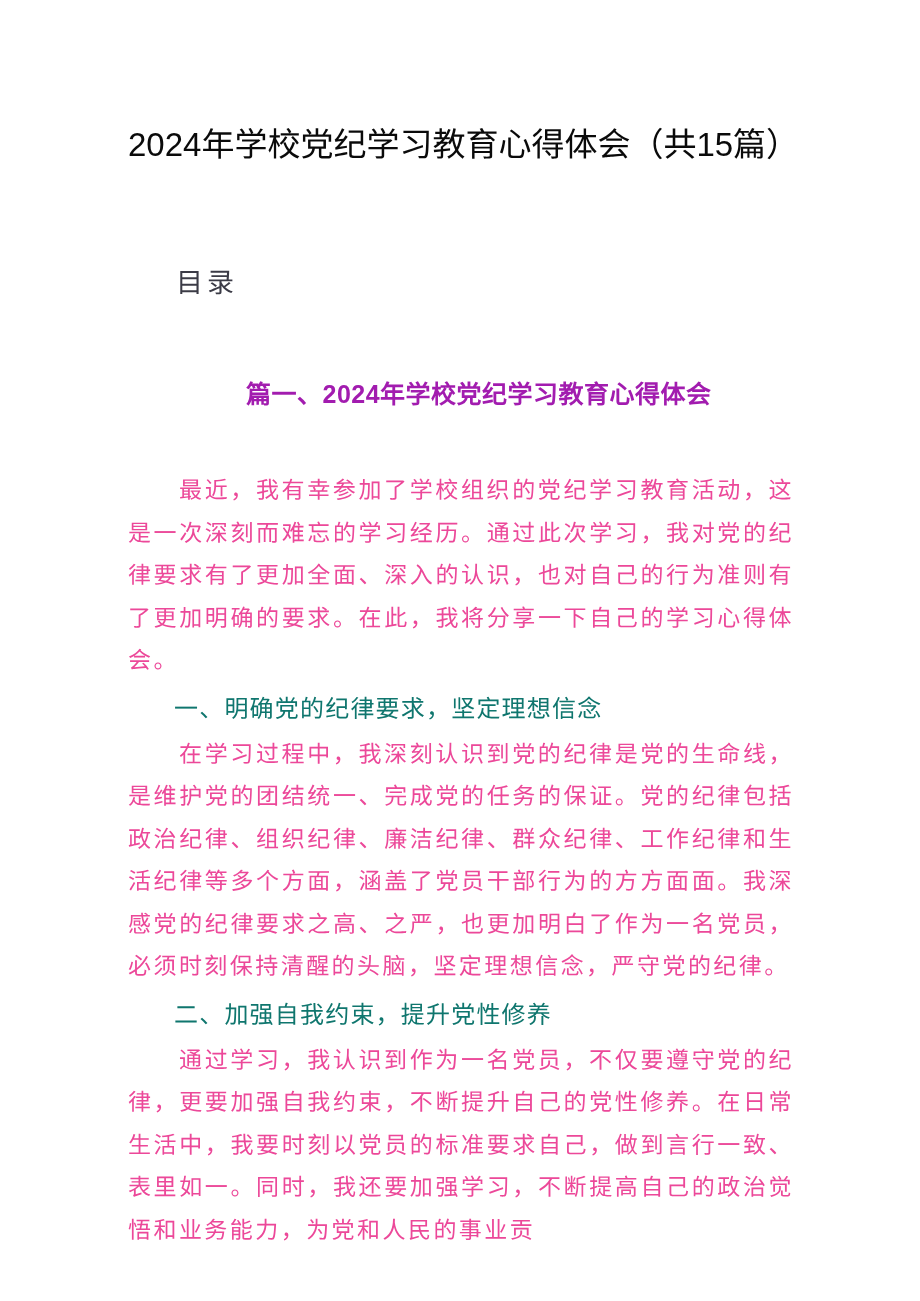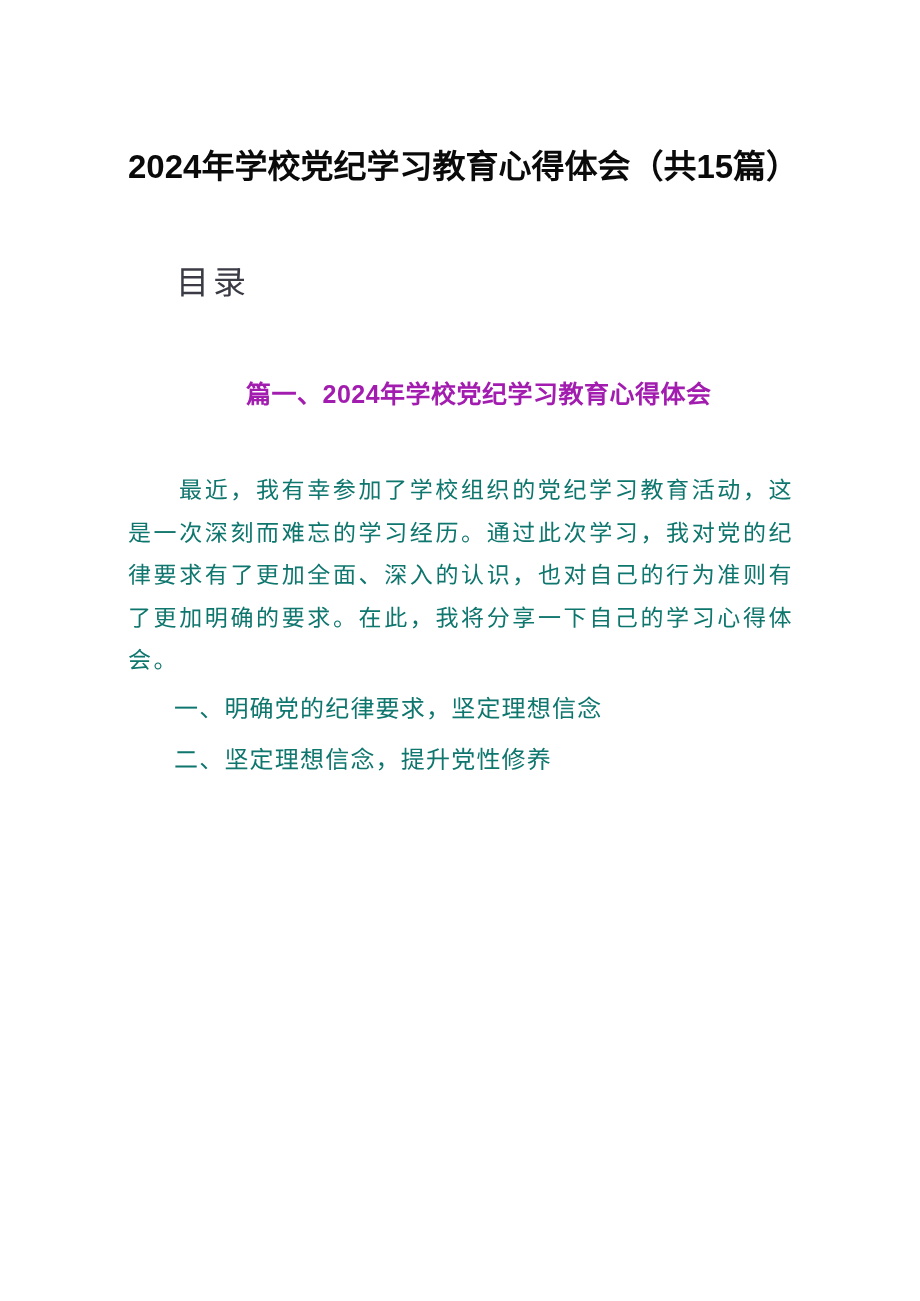--- a/index.html
+++ b/index.html
@@ -23,38 +23,38 @@
     inset: 0;
     width: 920px;
     height: 1301px;
     background: #ffffff;
   }
 
   
   .doc-title {
     position: absolute;
     left: 128px;
-    top: 143px;
+    top: 121px;
     width: 662px;
     text-align: left;
     font-family: "Liberation Sans", "DejaVu Sans", sans-serif;
-    font-weight: 700;
+    font-weight: 400;
     font-size: 33px;
     line-height: 47px;
     letter-spacing: 0px;
     color: #0a0a0a;
   }
 
   
   .toc-label {
     position: absolute;
     left: 176px;
     top: 266px;
     font-family: "Liberation Serif", "DejaVu Serif", serif;
-    font-size: 33px;
+    font-size: 27px;
     line-height: 34px;
     letter-spacing: 4px;
     color: #3b3b46;
   }
 
   
   .section-heading {
     position: absolute;
     left: 246px;
     top: 377px;
@@ -77,21 +77,21 @@
 
   p.para {
     margin: 0;
     font-family: "Liberation Serif", "DejaVu Serif", serif;
     font-size: 23px;
     line-height: 42.5px;
     letter-spacing: 2.45px;
     text-align: justify;
     text-justify: inter-character;
     text-indent: 51px;
-    color: #0f766e;
+    color: #ec4899;
     word-break: break-all;
   }
 
   h2.sub-heading {
     margin: 0;
     padding-top: 5px;
     padding-bottom: 4px;
     font-family: "Liberation Sans", "DejaVu Sans", sans-serif;
     font-weight: 500;
     font-size: 24px;
@@ -109,16 +109,18 @@
 
   <div class="doc-title">2024年学校党纪学习教育心得体会（共15篇）</div>
 
   <div class="toc-label">目录</div>
 
   <div class="section-heading">篇一、2024年学校党纪学习教育心得体会</div>
 
   <div class="body-col">
       <p class="para">最近，我有幸参加了学校组织的党纪学习教育活动，这是一次深刻而难忘的学习经历。通过此次学习，我对党的纪律要求有了更加全面、深入的认识，也对自己的行为准则有了更加明确的要求。在此，我将分享一下自己的学习心得体会。</p>
       <h2 class="sub-heading">一、明确党的纪律要求，坚定理想信念</h2>
-      <h2 class="sub-heading">二、坚定理想信念，提升党性修养</h2>
+      <p class="para">在学习过程中，我深刻认识到党的纪律是党的生命线，是维护党的团结统一、完成党的任务的保证。党的纪律包括政治纪律、组织纪律、廉洁纪律、群众纪律、工作纪律和生活纪律等多个方面，涵盖了党员干部行为的方方面面。我深感党的纪律要求之高、之严，也更加明白了作为一名党员，必须时刻保持清醒的头脑，坚定理想信念，严守党的纪律。</p>
+      <h2 class="sub-heading">二、加强自我约束，提升党性修养</h2>
+      <p class="para">通过学习，我认识到作为一名党员，不仅要遵守党的纪律，更要加强自我约束，不断提升自己的党性修养。在日常生活中，我要时刻以党员的标准要求自己，做到言行一致、表里如一。同时，我还要加强学习，不断提高自己的政治觉悟和业务能力，为党和人民的事业贡</p>
     </div>
 
 </div>
 
 </body></html>

